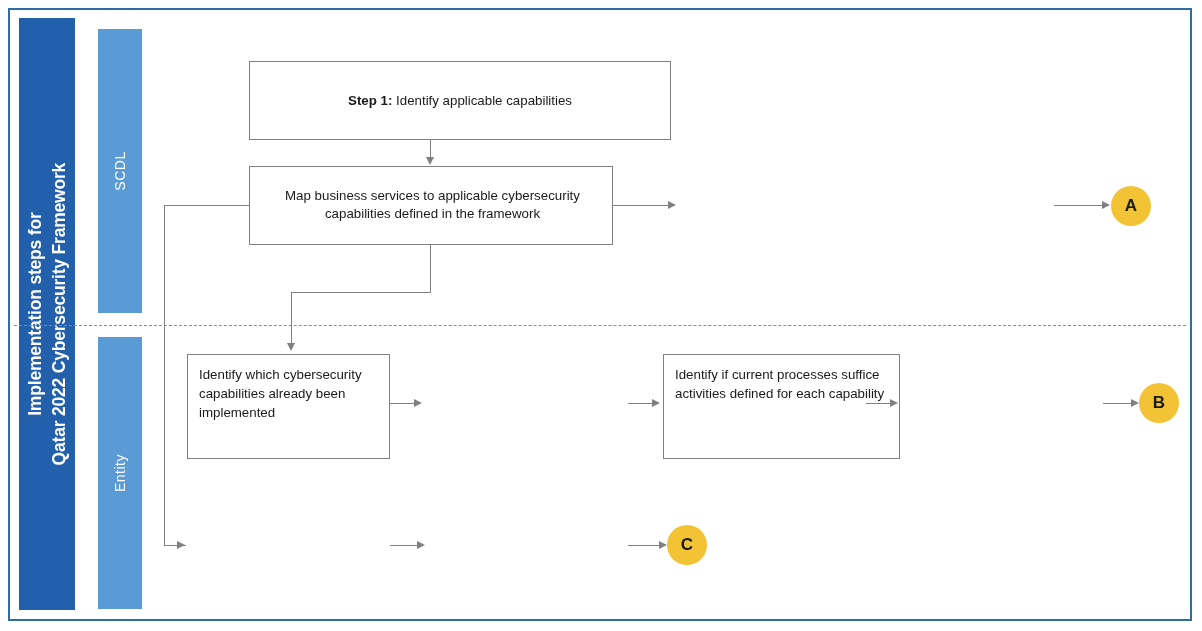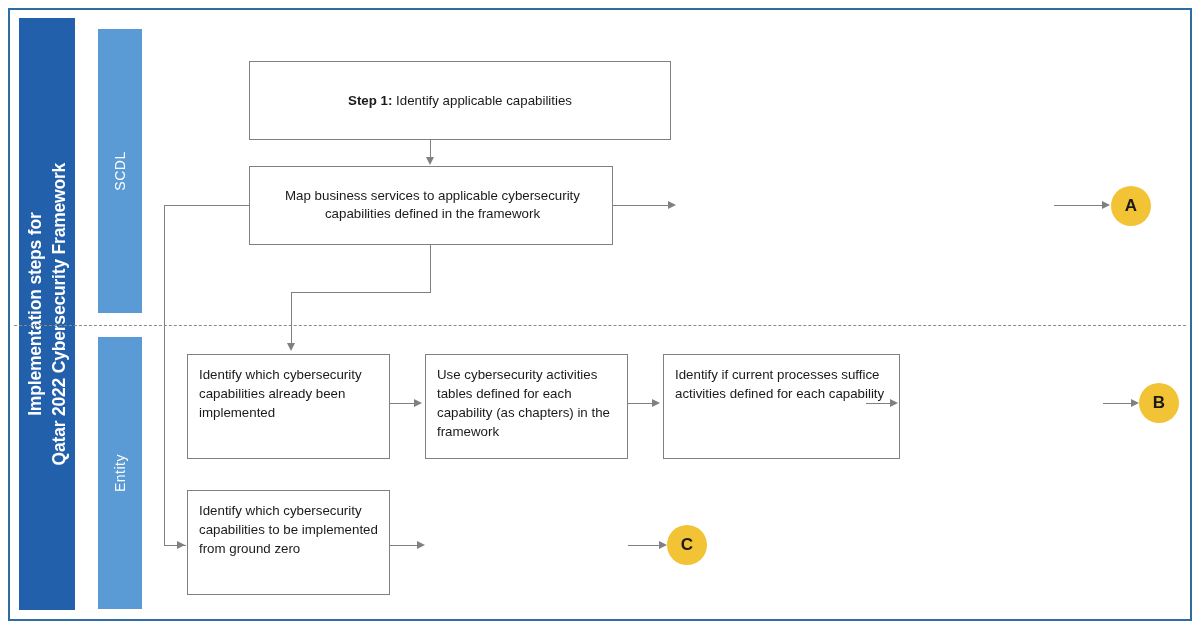--- a/index.html
+++ b/index.html
@@ -211,44 +211,38 @@
   <div class="hline" style="left:164px; top:545px; width:22px;"></div>
   <div class="arrow-r" style="left:177px; top:541px;"></div>
 
   <div class="box left-top" style="left:187px; top:354px; width:203px; height:105px;">
     <div class="txt">Identify which cybersecurity capabilities already been implemented</div>
   </div>
 
   <div class="hline" style="left:390px; top:403px; width:25px;"></div>
   <div class="arrow-r" style="left:414px; top:399px;"></div>
 
-  <div class="box left-top" style="left:425px; top:354px; width:203px; height:105px;">
-    <div class="txt">Use cybersecurity activities tables defined for each capability (as chapters) in the framework</div>
-  </div>
 
   <div class="hline" style="left:628px; top:403px; width:25px;"></div>
   <div class="arrow-r" style="left:652px; top:399px;"></div>
 
   <div class="box left-top" style="left:663px; top:354px; width:237px; height:105px;">
     <div class="txt">Identify if current processes suffice activities defined for each capability</div>
   </div>
 
   <div class="hline" style="left:866px; top:403px; width:25px;"></div>
   <div class="arrow-r" style="left:890px; top:399px;"></div>
 
 
   <div class="hline" style="left:1103px; top:403px; width:29px;"></div>
   <div class="arrow-r" style="left:1131px; top:399px;"></div>
   <div class="connector-circle" style="left:1139px; top:383px;">
     <span>B</span>
   </div>
 
-  <div class="box left-top" style="left:187px; top:490px; width:203px; height:105px;">
-    <div class="txt">Identify which cybersecurity capabilities to be implemented from ground zero</div>
-  </div>
 
   <div class="hline" style="left:390px; top:545px; width:28px;"></div>
   <div class="arrow-r" style="left:417px; top:541px;"></div>
 
 
   <div class="hline" style="left:628px; top:545px; width:32px;"></div>
   <div class="arrow-r" style="left:659px; top:541px;"></div>
   <div class="connector-circle" style="left:667px; top:525px;">
     <span>C</span>
   </div>

